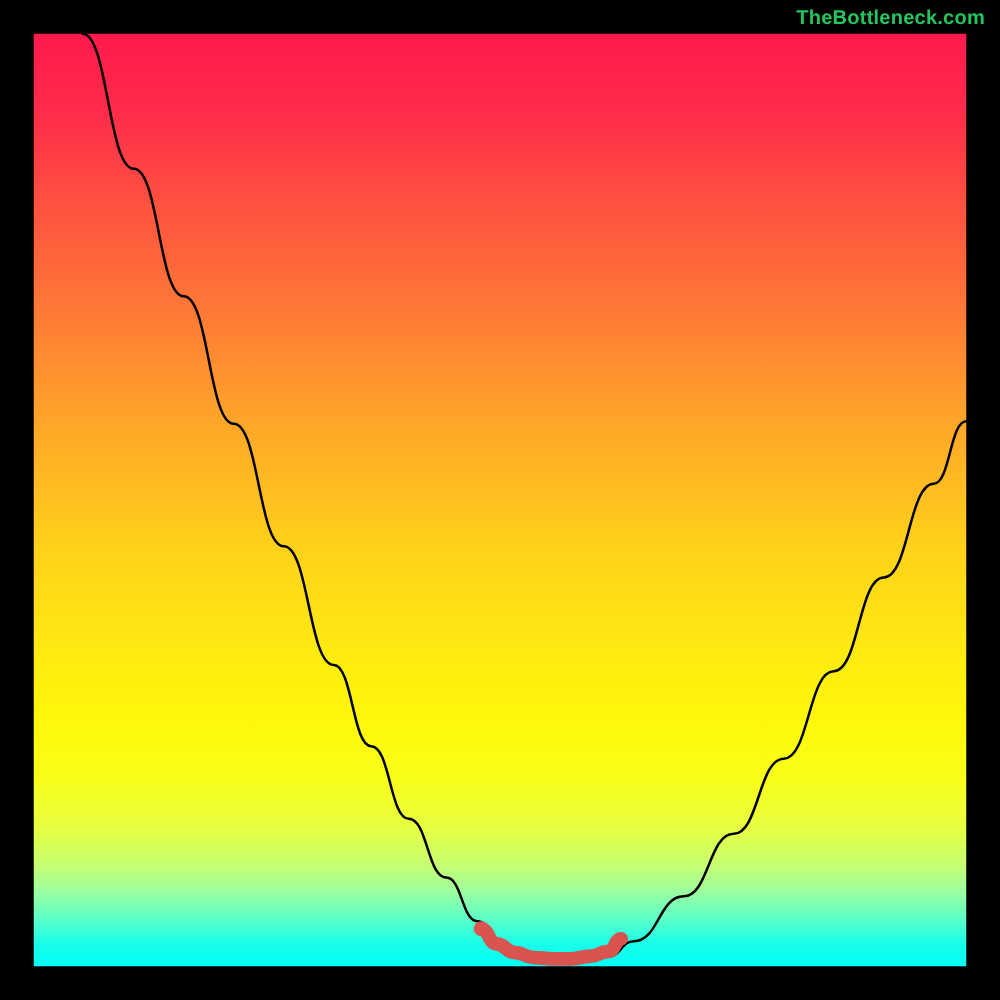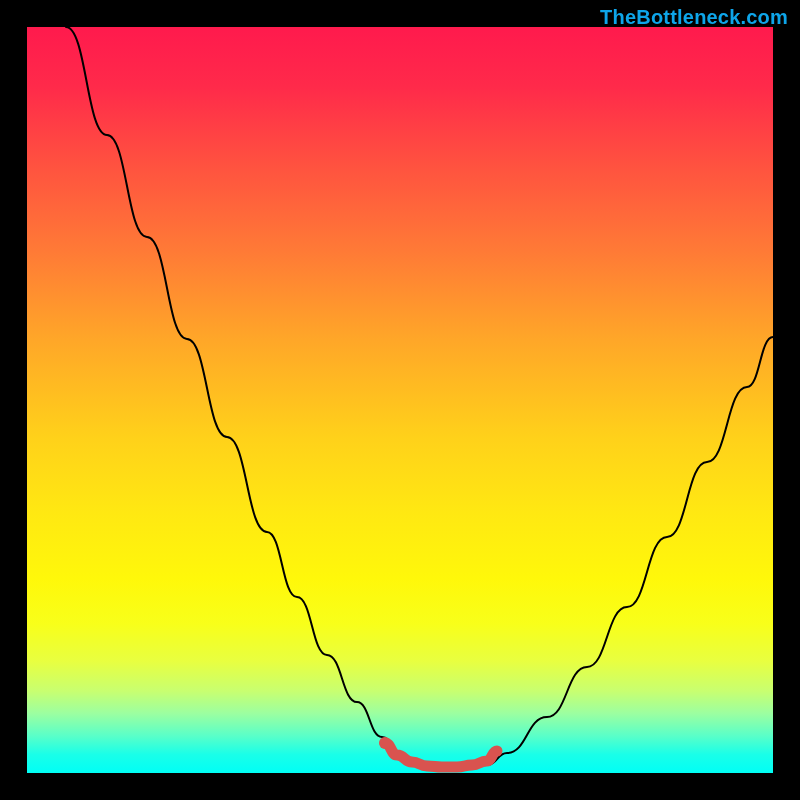--- a/index.html
+++ b/index.html
@@ -33,23 +33,23 @@
       #5affc8 95%,
       #1affe8 97.5%,
       #00fff6 100%
     );
   }
   .watermark {
     position: absolute;
     top: 6px;
     right: 12px;
     font-family: Arial, Helvetica, sans-serif;
-    font-size: 20px;
+    font-size: 16px;
     font-weight: 600;
-    color: #0ea5e9;
+    color: #22c55e;
     letter-spacing: 0.2px;
   }
   svg.curve {
     position: absolute;
     left: 27px;
     top: 27px;
     width: 746px;
     height: 746px;
     overflow: visible;
   }

